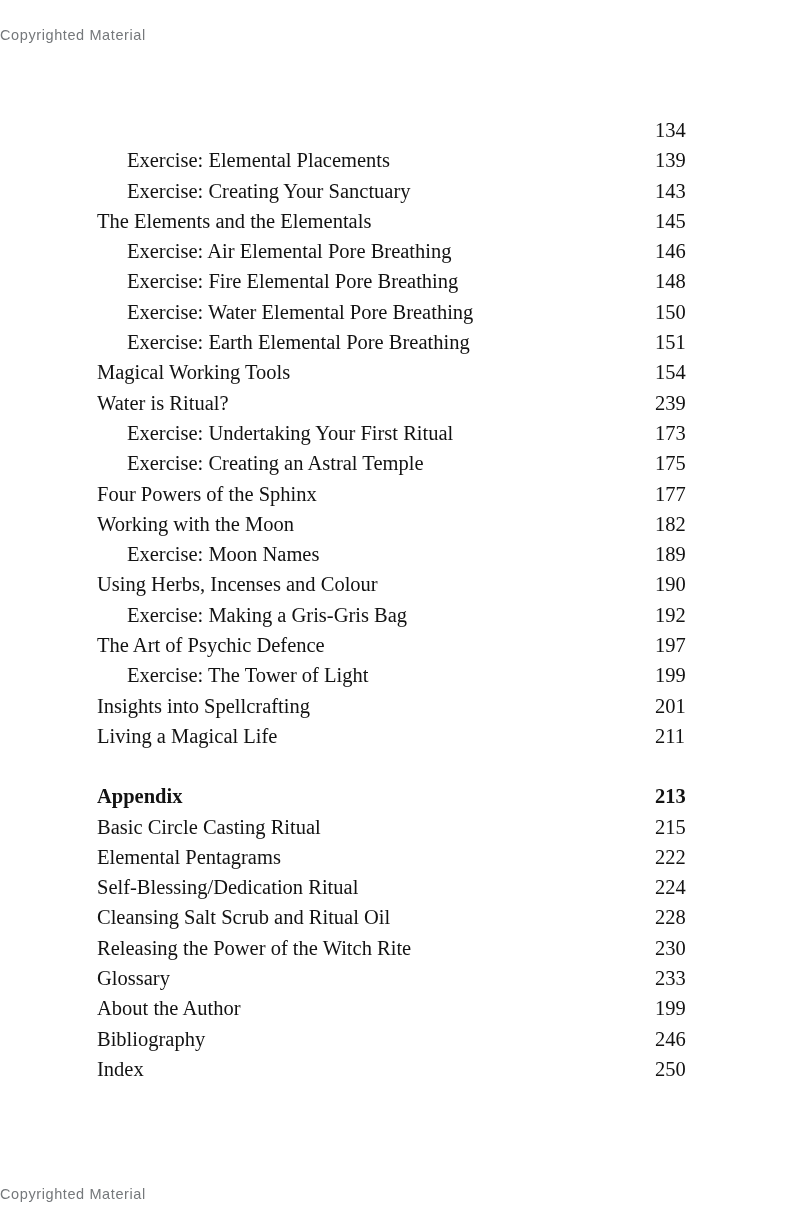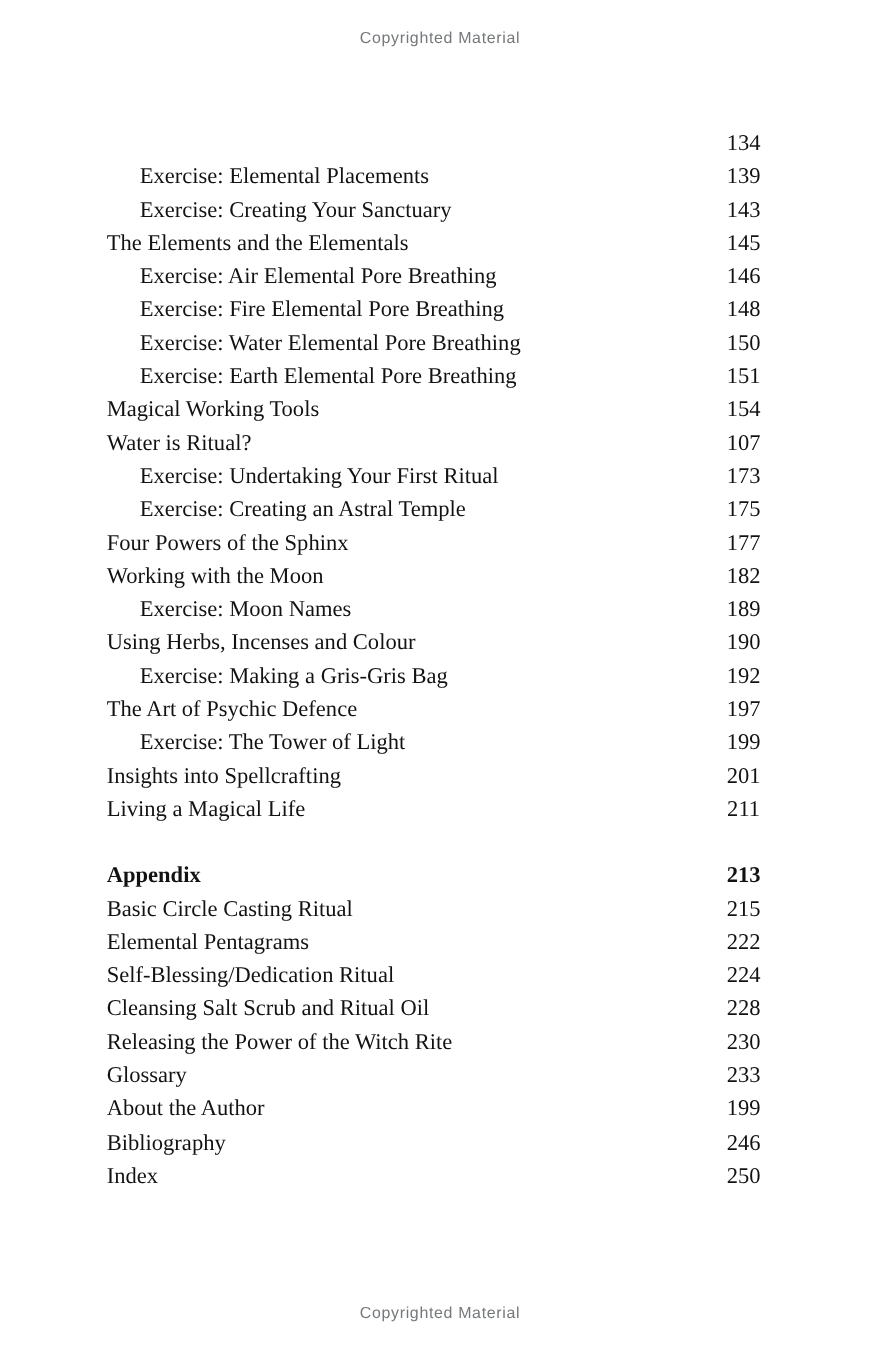--- a/index.html
+++ b/index.html
@@ -13,21 +13,20 @@
     position: relative;
     font-family: "Liberation Serif", "DejaVu Serif", serif;
     color: #000000;
     overflow: hidden;
   }
 
   .watermark {
     position: absolute;
     left: 0;
     width: 800px;
-    text-align: center;
     font-family: "Liberation Sans", "DejaVu Sans", sans-serif;
     font-size: 14.5px;
     letter-spacing: 0.6px;
     color: #75787b;
     white-space: nowrap;
   }
   .watermark-top { top: 27px; }
   .watermark-bottom { top: 1186px; }
 
   .toc {
@@ -53,21 +52,21 @@
     flex: 0 1 auto;
     white-space: nowrap;
   }
 
   .toc-row .filler {
     flex: 1 1 auto;
   }
 
   .toc-row .page {
     flex: 0 0 auto;
-    text-align: center;
+    text-align: left;
     min-width: 42px;
     font-variant-numeric: lining-nums;
   }
 
   
   .toc-row.level-1 { padding-left: 0px; }
   .toc-row.level-2 { padding-left: 30px; }
 
   .toc-row.bold .label,
   .toc-row.bold .page { font-weight: bold; }
@@ -119,21 +118,21 @@
         <span class="page">151</span>
       </div>
       <div class="toc-row level-1">
         <span class="label">Magical Working Tools</span>
         <span class="filler"></span>
         <span class="page">154</span>
       </div>
       <div class="toc-row level-1">
         <span class="label">Water is Ritual?</span>
         <span class="filler"></span>
-        <span class="page">107</span>
+        <span class="page">239</span>
       </div>
       <div class="toc-row level-2">
         <span class="label">Exercise: Undertaking Your First Ritual</span>
         <span class="filler"></span>
         <span class="page">173</span>
       </div>
       <div class="toc-row level-2">
         <span class="label">Exercise: Creating an Astral Temple</span>
         <span class="filler"></span>
         <span class="page">175</span>

